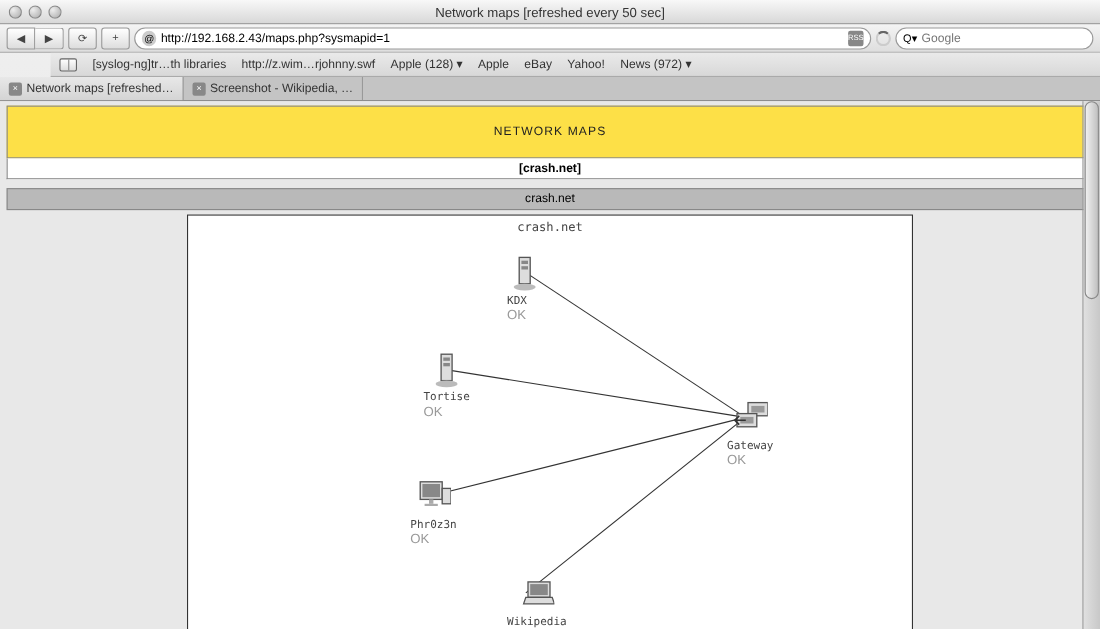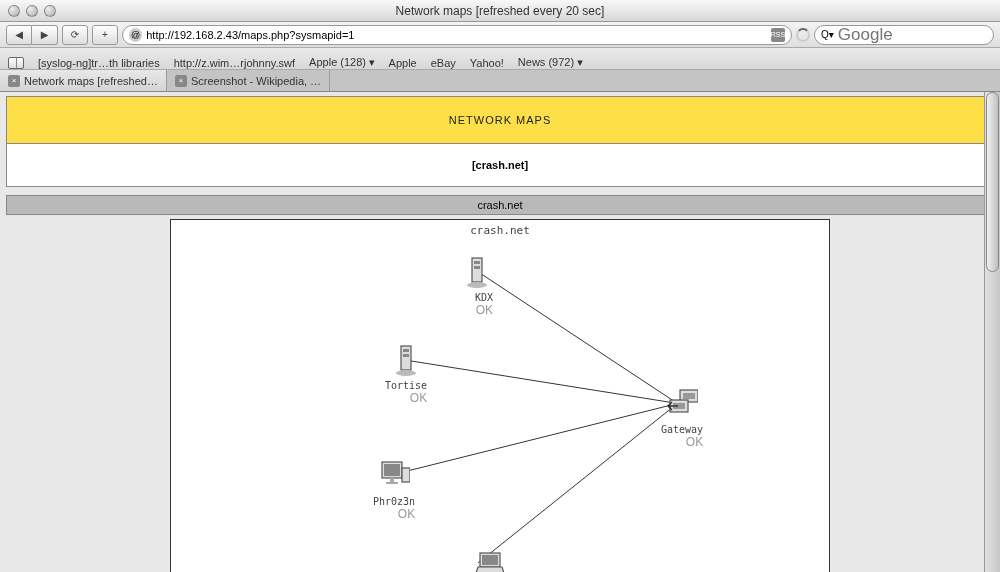--- a/index.html
+++ b/index.html
@@ -15,67 +15,67 @@
 .toolbar { height: 26px; background: linear-gradient(#f4f4f4, #dedede); border-bottom: 1px solid #aaa; display: flex; align-items: center; padding: 0 6px; gap: 4px; }
 .btn { height: 20px; min-width: 26px; border: 1px solid #999; border-radius: 3px; background: linear-gradient(#fff,#ddd); display: flex; align-items: center; justify-content: center; font-size: 10px; color: #444; cursor: pointer; padding: 0 4px; }
 .btn-group { display: flex; }
 .btn-group .btn:first-child { border-radius: 3px 0 0 3px; }
 .btn-group .btn:last-child { border-radius: 0 3px 3px 0; border-left: 0; }
 .url-bar { flex: 1; height: 20px; border: 1px solid #999; border-radius: 10px; background: #fff; display: flex; align-items: center; padding: 0 6px; gap: 4px; }
 .url-bar input { border: none; outline: none; font-size: 11px; width: 100%; background: transparent; }
 .rss-icon { width: 14px; height: 14px; background: #888; border-radius: 2px; display: flex; align-items: center; justify-content: center; font-size: 7px; color: #fff; }
 .spinner { width: 14px; height: 14px; border: 2px solid #ccc; border-top-color: #666; border-radius: 50%; }
 .search-bar { width: 180px; height: 20px; border: 1px solid #999; border-radius: 10px; background: #fff; display: flex; align-items: center; padding: 0 6px; gap: 4px; }
-.search-bar input { border: none; outline: none; font-size: 17px; width: 100%; background: transparent; }
-
-.bookmarks { height: 22px; background: linear-gradient(#eaeaea,#d8d8d8); border-bottom: 1px solid #aaa; display: flex; align-items: flex-end; padding: 0 8px; gap: 14px; font-size: 11px; color: #333; }
+.search-bar input { border: none; outline: none; font-size: 11px; width: 100%; background: transparent; }
+
+.bookmarks { height: 22px; background: linear-gradient(#eaeaea,#d8d8d8); border-bottom: 1px solid #aaa; display: flex; align-items: center; padding: 0 8px; gap: 14px; font-size: 11px; color: #333; margin-left: 46px; }
 .bookmarks span { cursor: pointer; white-space: nowrap; }
 .book-icon { width: 16px; height: 12px; display: inline-block; border: 1px solid #666; border-radius: 2px; background: linear-gradient(#fff,#ddd); position: relative; }
 .book-icon::after { content: ''; position: absolute; left: 50%; top: 0; bottom: 0; width: 1px; background: #888; }
 
 .tabbar { height: 22px; background: #c4c4c4; border-bottom: 1px solid #888; display: flex; }
 .tab { padding: 0 8px; display: flex; align-items: center; gap: 4px; border-right: 1px solid #999; font-size: 11px; color: #333; cursor: pointer; }
 .tab.active { background: linear-gradient(#e8e8e8,#d4d4d4); }
 .tab-close { width: 12px; height: 12px; border-radius: 2px; background: #888; color: #fff; display: flex; align-items: center; justify-content: center; font-size: 8px; }
 
 .content { position: relative; height: calc(572px - 92px); background: #e8e8e8; overflow: hidden; }
 .page { padding: 4px 6px; }
 
 .header-bar { background: #fde047; border: 1px solid #888; text-align: center; font-size: 11px; letter-spacing: 1px; padding: 17px; color: #222; }
-.sub-bar { background: #fff; border: 1px solid #888; border-top: 0; text-align: center; font-weight: bold; font-size: 11px; padding: 15px; }
+.sub-bar { background: #fff; border: 1px solid #888; border-top: 0; text-align: center; font-weight: bold; font-size: 11px; padding: 3px; }
 .sub-bar a { color: #000; text-decoration: none; }
 .gap { height: 8px; background: #e8e8e8; }
 .second-header { background: #b9b9b9; border: 1px solid #888; text-align: center; font-size: 11px; padding: 3px; }
 
 .map-wrap { display: flex; justify-content: center; margin-top: 4px; }
 .map-container { position: relative; width: 660px; height: 420px; border: 1px solid #333; background: #fff; }
 .map-title { text-align: center; font-family: monospace; font-size: 11px; color: #444; padding-top: 4px; }
 
-.node { position: absolute; text-align: right; }
+.node { position: absolute; text-align: left; }
 .node-icon { width: 32px; height: 36px; margin: 0 auto 2px; display: flex; align-items: center; justify-content: center; }
 .node-label { font-family: monospace; font-size: 10px; color: #444; white-space: nowrap; }
 .node-status { font-family: Liberation Sans, sans-serif; font-size: 12px; color: #999; }
 
 .svg-lines { position: absolute; inset: 0; }
 
 .scrollbar { position: absolute; right: 0; top: 92px; bottom: 0; width: 16px; background: linear-gradient(to right,#e0e0e0,#c8c8c8); border-left: 1px solid #999; }
 .scroll-thumb { position: absolute; top: 0; left: 1px; right: 1px; height: 180px; background: linear-gradient(to right,#f0f0f0,#c0c0c0); border: 1px solid #888; border-radius: 7px; }
 </style>
 </head>
 <body>
 
 <div class="window">
 
   <div class="titlebar">
     <div class="traffic-lights">
       <div class="tl"></div>
       <div class="tl"></div>
       <div class="tl"></div>
     </div>
-    <div class="title">Network maps [refreshed every 20 sec]</div>
+    <div class="title">Network maps [refreshed every 50 sec]</div>
   </div>
 
   <div class="toolbar">
     <div class="btn-group">
       <div class="btn">◀</div>
       <div class="btn">▶</div>
     </div>
     <div class="btn">⟳</div>
     <div class="btn">+</div>
     <div class="url-bar">

